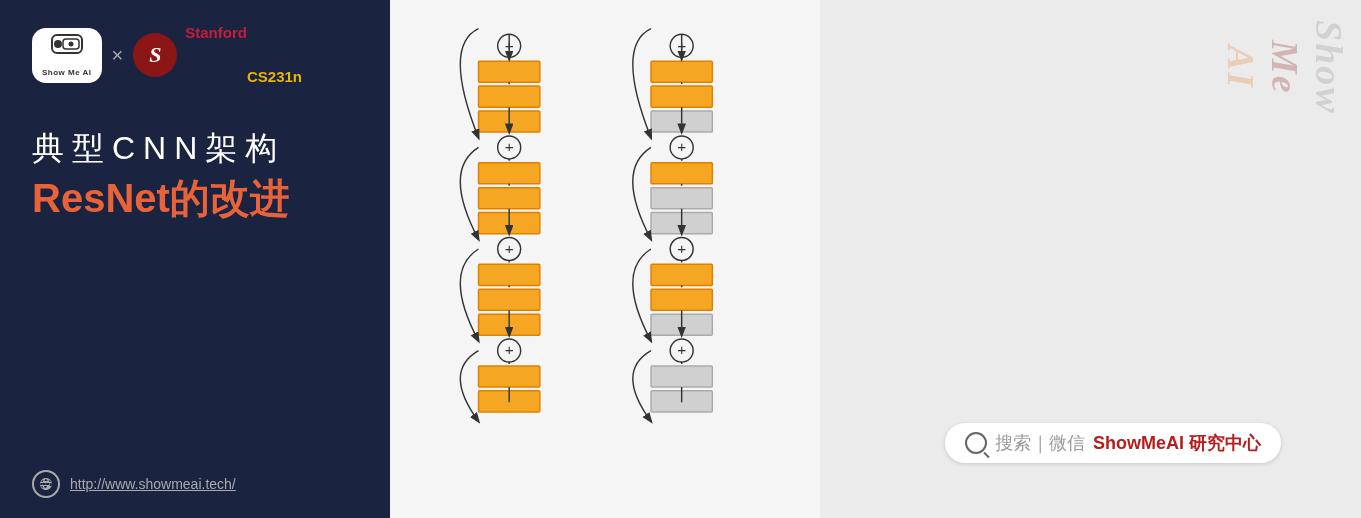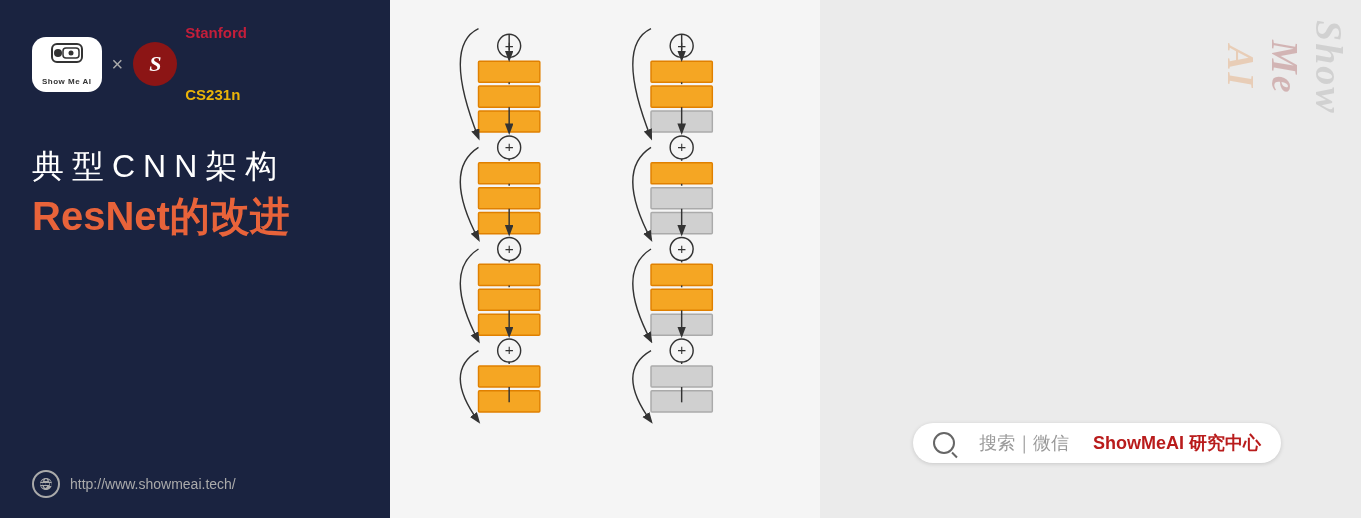--- a/index.html
+++ b/index.html
@@ -89,21 +89,20 @@
       justify-content: center;
       color: white;
       font-size: 22px;
       font-weight: bold;
       font-style: italic;
       font-family: serif;
     }
 
     .stanford-text {
       display: flex;
-      flex-direction: column;
     }
 
     .stanford-name {
       color: #c41e3a;
       font-size: 15px;
       font-weight: bold;
       line-height: 1.2;
     }
 
     .stanford-course {
@@ -129,20 +128,21 @@
       margin-bottom: auto;
     }
 
     .website-link {
       display: flex;
       align-items: center;
       gap: 10px;
       color: #aaaaaa;
       font-size: 14px;
       margin-top: 20px;
+      text-decoration: underline;
     }
 
     .link-icon {
       width: 28px;
       height: 28px;
       border: 2px solid #aaa;
       border-radius: 50%;
       display: flex;
       align-items: center;
       justify-content: center;
@@ -190,21 +190,21 @@
       margin-bottom: 40px;
       letter-spacing: 0.5px;
     }
 
     .search-bar {
       display: flex;
       align-items: center;
       background: #fff;
       border-radius: 25px;
       padding: 8px 20px;
-      gap: 24px;
+      gap: 8px;
       box-shadow: 0 1px 4px rgba(0,0,0,0.15);
       position: absolute;
       bottom: 55px;
       right: 80px;
     }
 
     .search-icon-circle {
       width: 22px;
       height: 22px;
       border: 2px solid #666;

